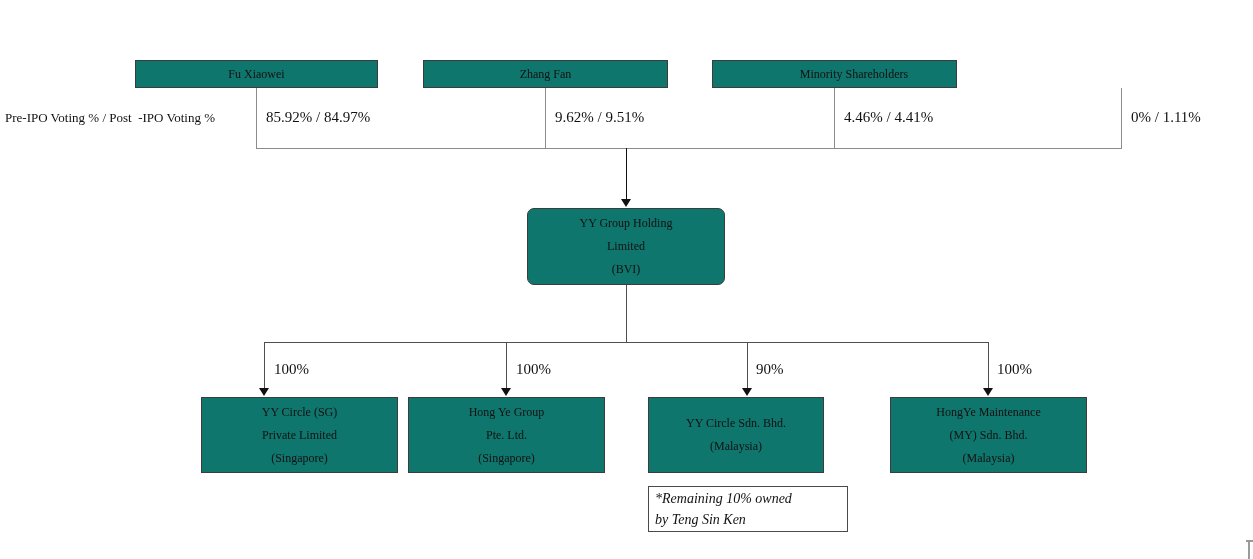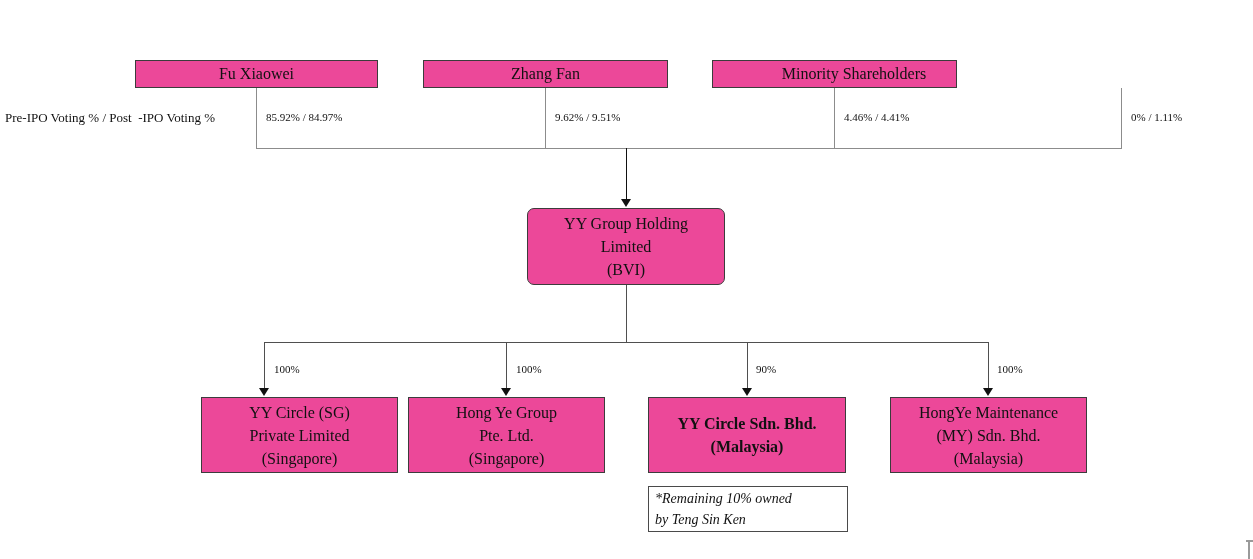--- a/index.html
+++ b/index.html
@@ -10,43 +10,43 @@
     color: #111111;
     position: relative;
     overflow: hidden;
   }
   .stage { position: absolute; left: 0; top: 0; width: 1253px; height: 559px; }
 
   
   .box {
     position: absolute;
     border: 1.5px solid #3c3c3c;
-    background: #ec4899;
+    background: #0f766e;
     box-sizing: border-box;
     display: flex;
     align-items: center;
     justify-content: center;
     text-align: center;
-    font-size: 16px;
+    font-size: 12px;
     line-height: 22px;
   }
   .box.multiline { flex-direction: column; line-height: 23px; }
 
   .top-box   { top: 60px; height: 28px; }
   .s0 { left: 135px;  width: 243px; }
   .s1 { left: 423px;  width: 245px; }
   .s2 { left: 712px;  width: 245px; padding-left: 39px; }
   .s3 { left: 1000px; width: 242px; }
 
   .holding-box { left: 527px; top: 208px; width: 198px; height: 77px; border-radius: 7px; }
 
   .bot-box { top: 397px; height: 76px; }
   .b0 { left: 165px; width: 197px; margin-left: 36px; }
   .b1 { left: 408px; width: 197px; }
-  .b2 { left: 648px; width: 198px; font-weight: bold; }
+  .b2 { left: 648px; width: 176px; }
   .b3 { left: 890px; width: 197px; }
 
   .footnote-box {
     position: absolute;
     left: 648px; top: 486px; width: 200px; height: 46px;
     border: 1px solid #4a4a4a;
     box-sizing: border-box;
     font-style: italic;
     font-size: 14px;
     line-height: 21px;
@@ -66,21 +66,21 @@
     position: absolute;
     width: 0; height: 0;
     border-left: 5px solid transparent;
     border-right: 5px solid transparent;
     border-top: 8px solid #111111;
   }
 
   
   .pct {
     position: absolute;
-    font-size: 11px;
+    font-size: 15px;
     line-height: 15px;
     white-space: nowrap;
     text-align: center;
   }
   .row-label {
     position: absolute;
     left: 5px; top: 110px;
     font-size: 13px;
     line-height: 15px;
     white-space: pre;

